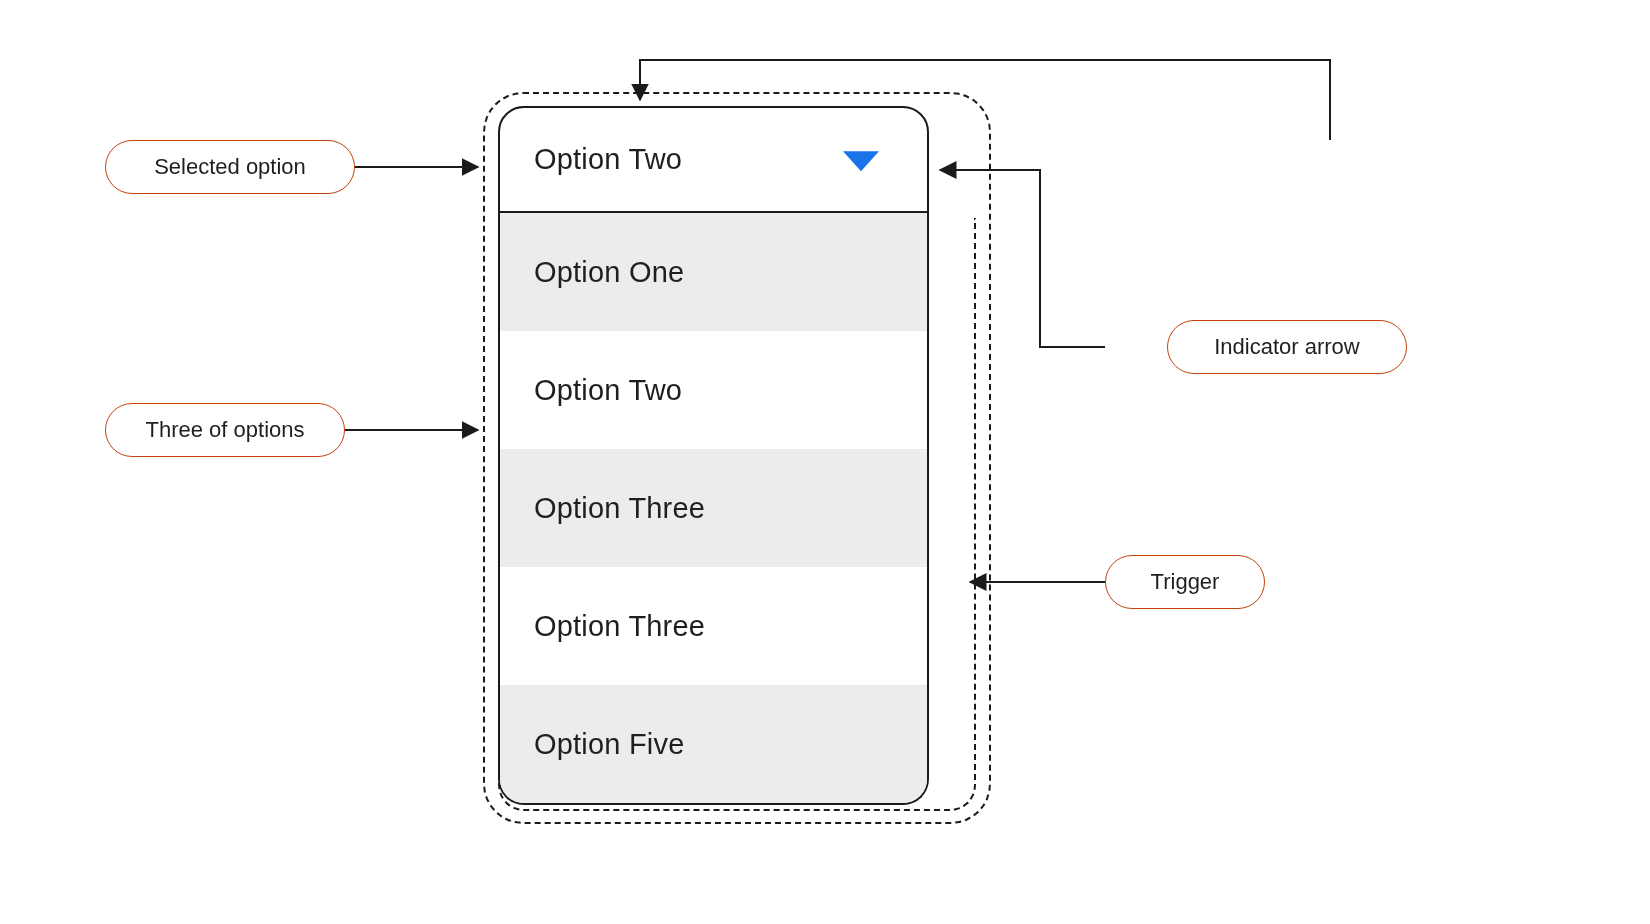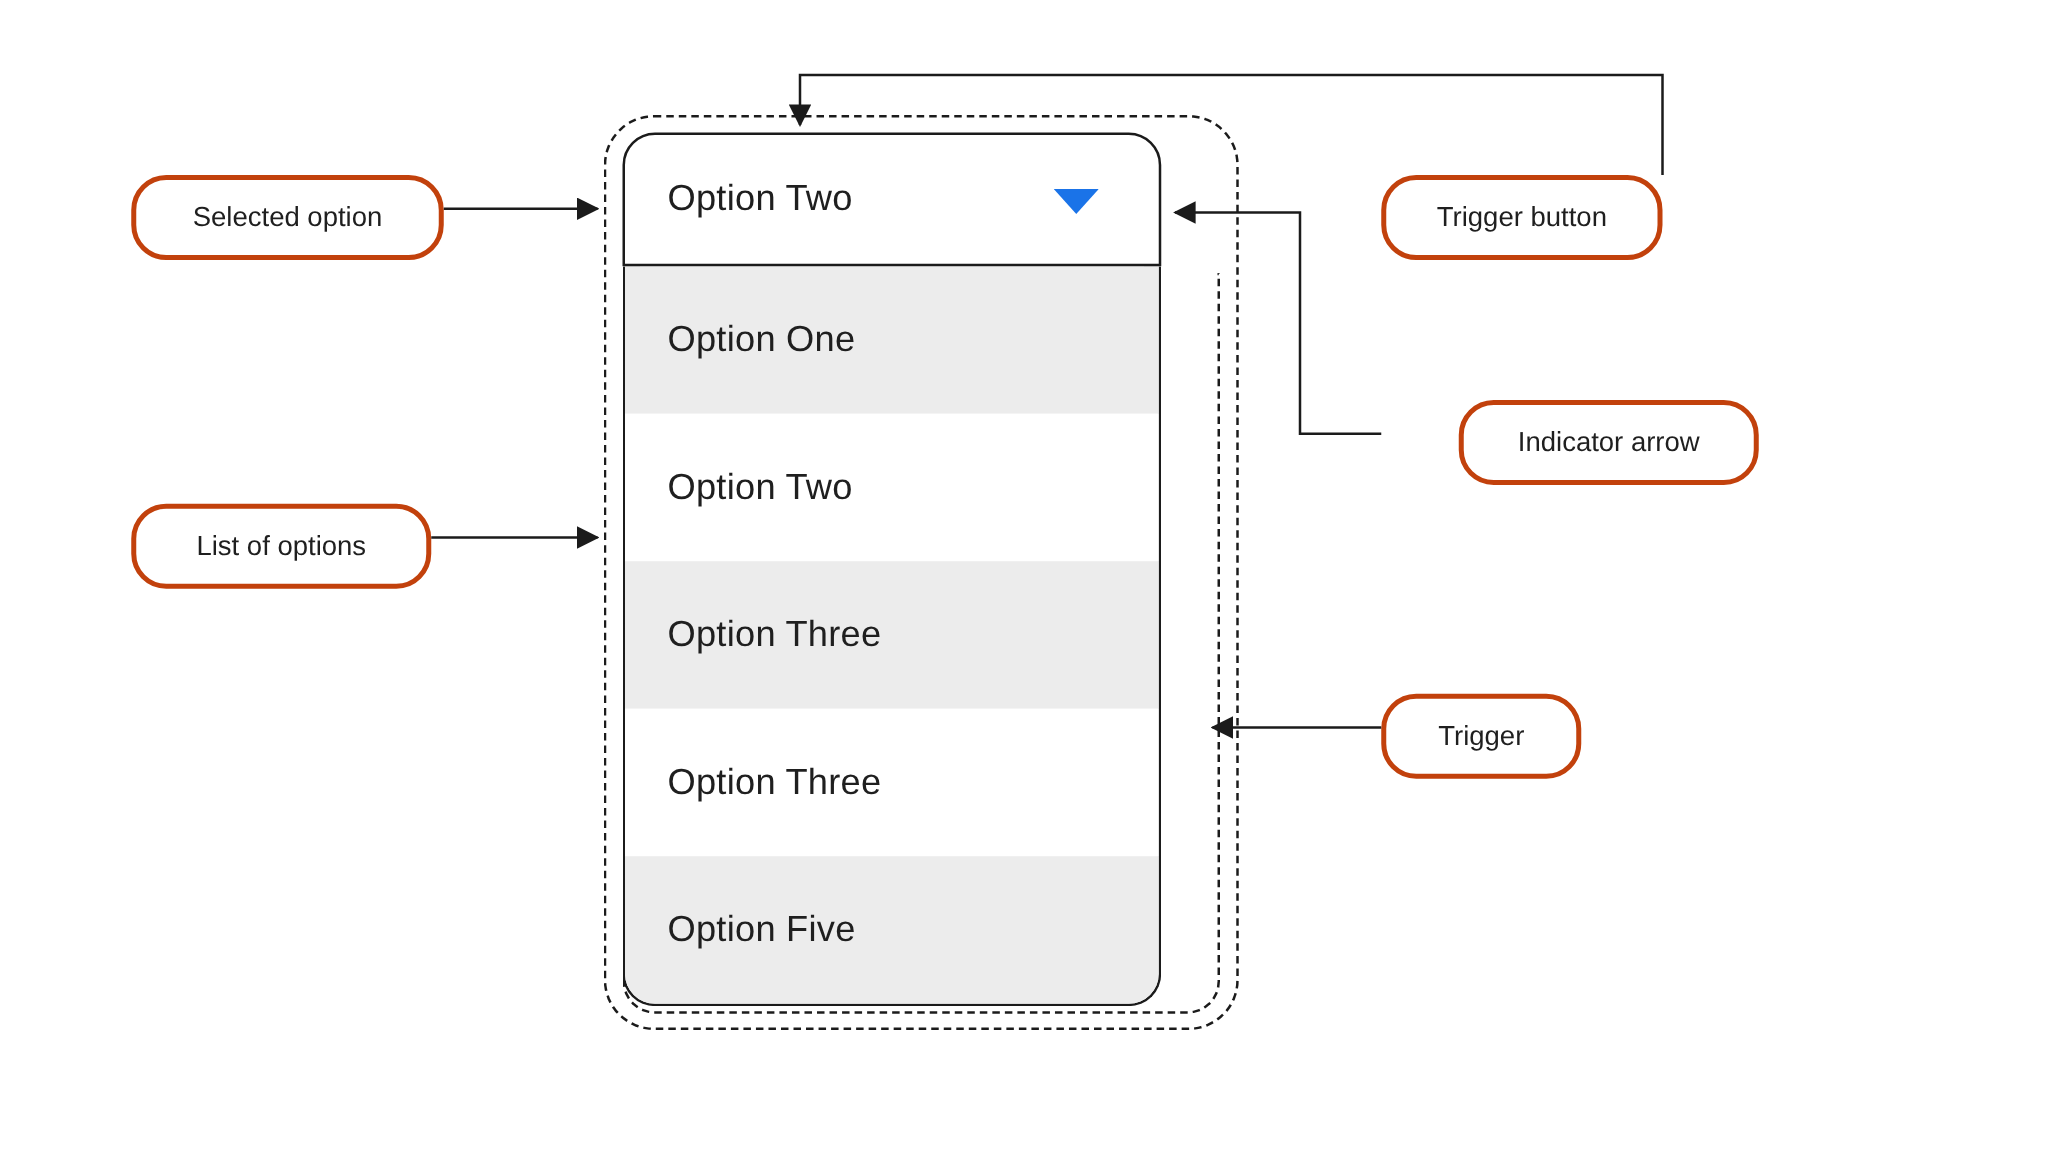--- a/index.html
+++ b/index.html
@@ -97,22 +97,22 @@
     font-weight: 400;
     letter-spacing: 0.2px;
     box-sizing: border-box;
   }
   .option.alt { background: #ececec; }
   .option.plain { background: #ffffff; }
 
   
   .pill {
     position: absolute;
-    height: 68px;
-    border: 4px solid #c2410c;
+    height: 54px;
+    border: 1px solid #c2410c;
     border-radius: 28px;
     display: flex;
     align-items: center;
     justify-content: center;
     padding: 0 28px;
     font-size: 22px;
     font-weight: 400;
     box-sizing: border-box;
     background: #ffffff;
     white-space: nowrap;
@@ -160,24 +160,21 @@
         </div>
     </div>
   </div>
 
   <div class="list-dashed"></div>
 
   <div class="pill" style="left:105px; top:140px; width:250px;">
     <span>Selected option</span>
   </div>
   <div class="pill" style="left:105px; top:403px; width:240px;">
-    <span>List of options</span>
-  </div>
-  <div class="pill" style="left:1105px; top:140px; width:225px;">
-    <span>Trigger button</span>
+    <span>Three of options</span>
   </div>
   <div class="pill" style="left:1167px; top:320px; width:240px;">
     <span>Indicator arrow</span>
   </div>
   <div class="pill" style="left:1105px; top:555px; width:160px;">
     <span>Trigger</span>
   </div>
 
   <svg class="connectors">
     <defs>

